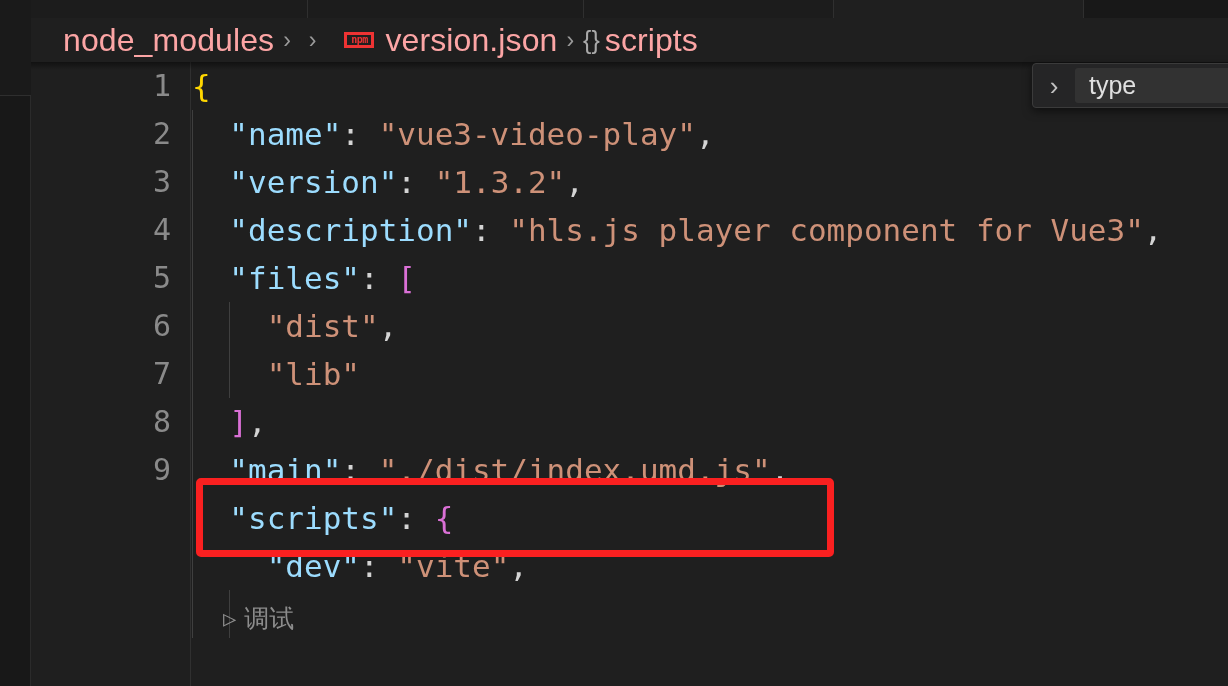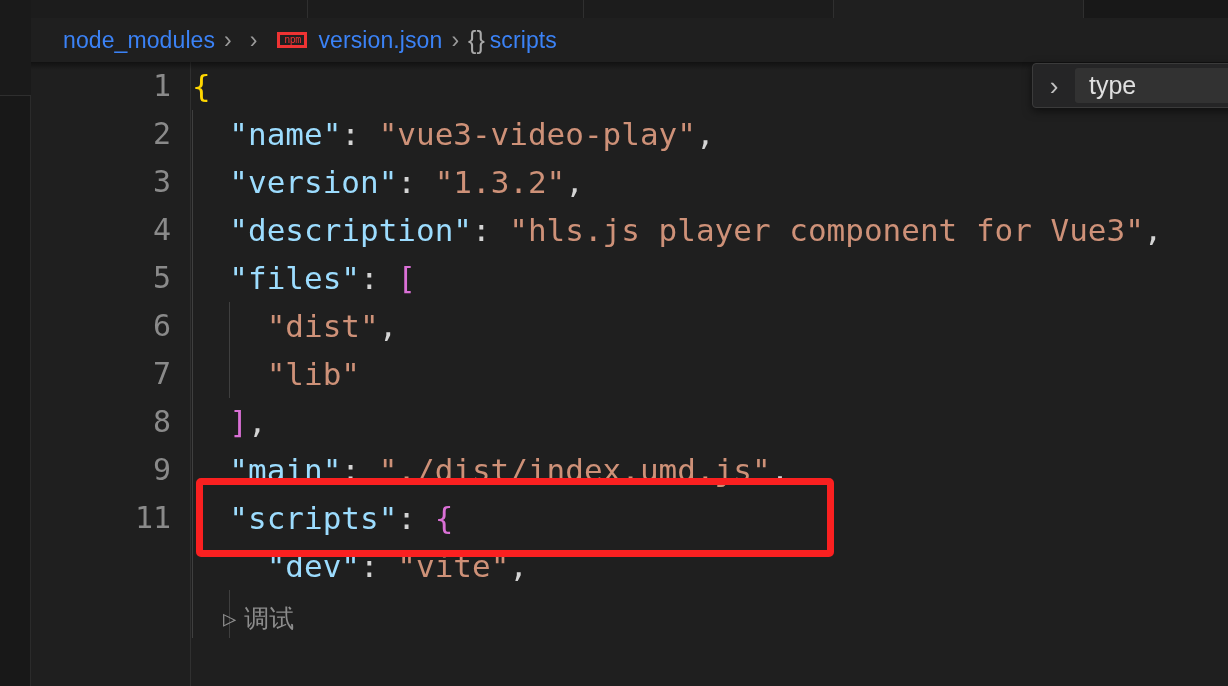--- a/index.html
+++ b/index.html
@@ -58,46 +58,46 @@
     left: 31px; top: 18px;
     width: 1197px; height: 44px;
     background: #1f1f1f;
     display: flex;
     align-items: center;
     padding-left: 32px;
     white-space: nowrap;
     overflow: hidden;
   }
   .crumb {
-    color: #3b82f6;
-    font-size: 23px;
+    color: #fca5a5;
+    font-size: 32px;
     letter-spacing: 0.1px;
     line-height: 1;
   }
   .crumb-sep {
     color: #9a9a9a;
     font-size: 23px;
     margin: 0 9px;
     line-height: 1;
     font-weight: 300;
   }
   .npm-icon {
     display: inline-flex;
     align-items: center;
     justify-content: center;
     width: 30px; height: 16px;
     border: 3px solid #e33;
     color: #e33;
     font-family: "DejaVu Sans Mono", monospace;
     font-size: 10px;
-    font-weight: normal;
+    font-weight: bold;
     letter-spacing: -0.5px;
     line-height: 1;
     margin-right: 11px;
-    margin-left: 11px;
+    margin-left: 19px;
   }
   .obj-icon {
     color: #a9a9a9;
     font-size: 25px;
     margin-right: 5px;
   }
 
   
   .editor {
     position: absolute;
@@ -260,21 +260,21 @@
     <div class="code-area" id="code-area">
         <div class="line"><span class="ln">1</span><span class="code"><span class="t-brace">{</span></span></div>
         <div class="line"><span class="ln">2</span><span class="code">  <span class="t-key">"name"</span><span class="t-punc">: </span><span class="t-str">"vue3-video-play"</span><span class="t-punc">,</span></span></div>
         <div class="line"><span class="ln">3</span><span class="code">  <span class="t-key">"version"</span><span class="t-punc">: </span><span class="t-str">"1.3.2"</span><span class="t-punc">,</span></span></div>
         <div class="line"><span class="ln">4</span><span class="code">  <span class="t-key">"description"</span><span class="t-punc">: </span><span class="t-str">"hls.js player component for Vue3"</span><span class="t-punc">,</span></span></div>
         <div class="line"><span class="ln">5</span><span class="code">  <span class="t-key">"files"</span><span class="t-punc">: </span><span class="t-brk">[</span></span></div>
         <div class="line"><span class="ln">6</span><span class="code">    <span class="t-str">"dist"</span><span class="t-punc">,</span></span></div>
         <div class="line"><span class="ln">7</span><span class="code">    <span class="t-str">"lib"</span></span></div>
         <div class="line"><span class="ln">8</span><span class="code">  <span class="t-brk">]</span><span class="t-punc">,</span></span></div>
         <div class="line"><span class="ln">9</span><span class="code">  <span class="t-key">"main"</span><span class="t-punc">: </span><span class="t-str">"./dist/index.umd.js"</span><span class="t-punc">,</span></span></div>
-        <div class="line"><span class="ln">11</span><span class="code">  <span class="t-key">"scripts"</span><span class="t-punc">: </span><span class="t-brk">{</span></span></div>
+        <div class="line"><span class="code">  <span class="t-key">"scripts"</span><span class="t-punc">: </span><span class="t-brk">{</span></span></div>
         <div class="line"><span class="code">    <span class="t-key">"dev"</span><span class="t-punc">: </span><span class="t-str">"vite"</span><span class="t-punc">,</span></span></div>
       </div>
 
     <div class="codelens">
       <span class="play">▷</span>
       <span>调试</span>
     </div>
   <div class="guide" style="left: 161px; top: 48px; height: 48px;"></div>
       <div class="guide" style="left: 161px; top: 96px; height: 48px;"></div>
       <div class="guide" style="left: 161px; top: 144px; height: 48px;"></div>

